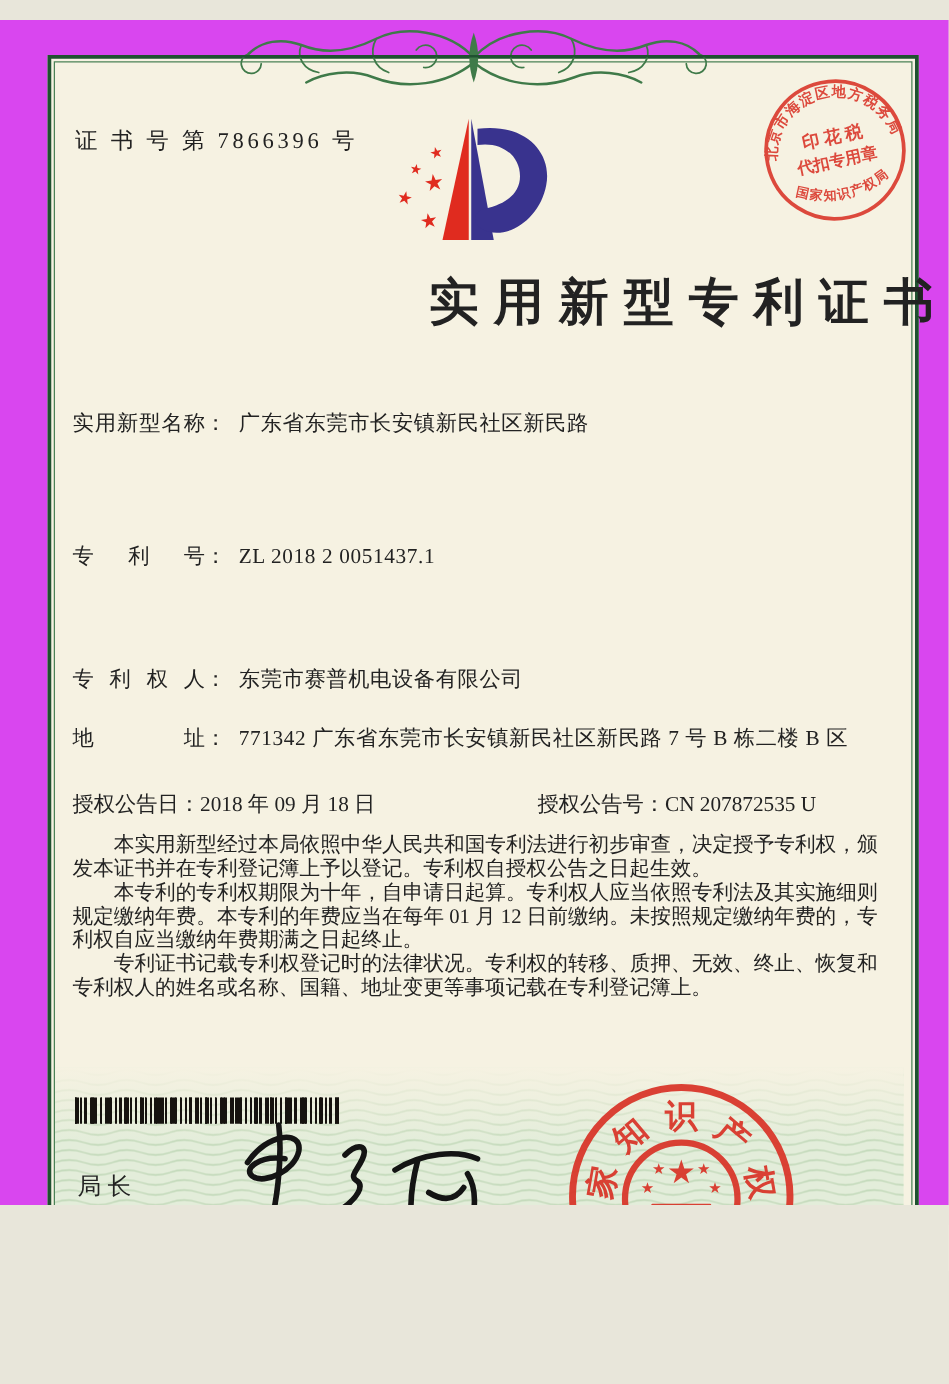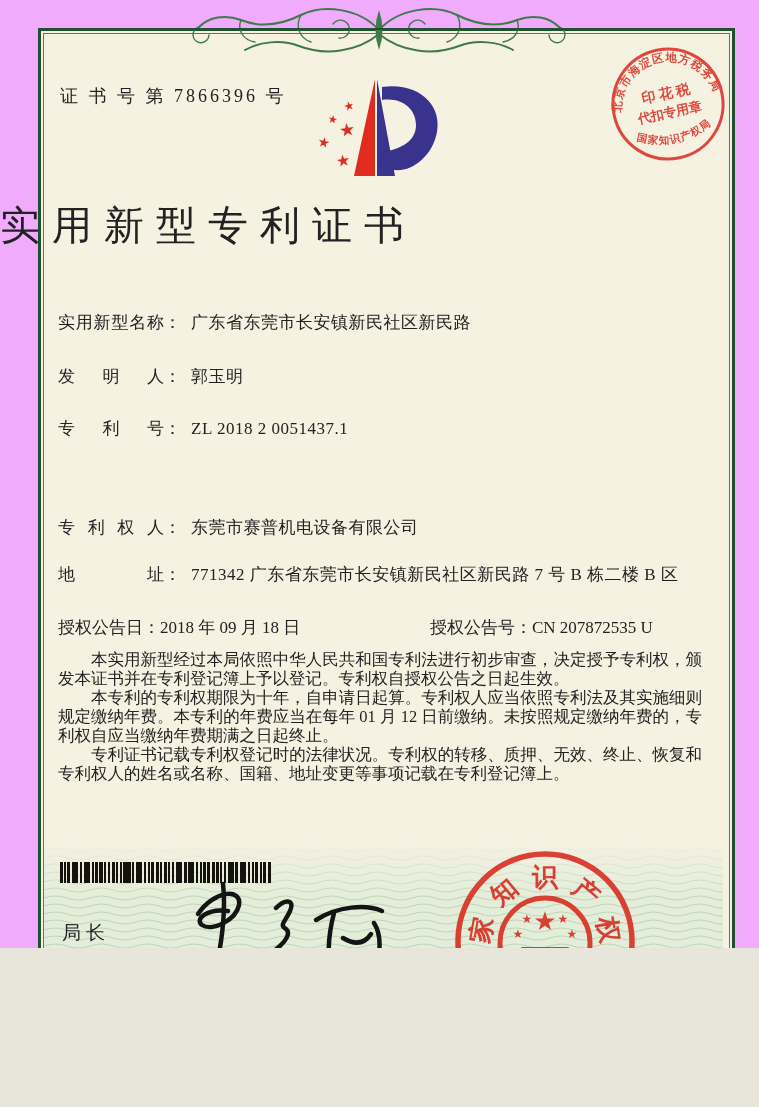--- a/index.html
+++ b/index.html
@@ -1,37 +1,37 @@
 <!DOCTYPE html>
 <html><head>
 <meta charset="utf-8">
 <style>
   html,body { margin:0; padding:0; background:#e8e6da; }
   .page {
-    position:relative; width:759px; height:948px; margin:0 auto;
-    background:#f0abfc; overflow:hidden;
+    position:relative; width:759px; height:948px; margin:16px auto;
+    background:#d946ef; overflow:hidden;
     font-family:"Liberation Serif","DejaVu Serif",serif; color:#222;
   }
   
   .frame-outer {
     position:absolute; left:38px; top:28px; width:691px; height:1047px;
     border:3px solid #1f5130; background:#f6f2e2;
   }
   .frame-inner { position:absolute; inset:2px; border:1px solid #4b8257; }
   
   .green-zone { position:absolute; left:44px; top:838px; width:679px; height:239px; }
   .green-zone svg { display:block; }
   .green-fade { position:absolute; left:0; top:0; width:100%; height:60px;
     background:linear-gradient(to bottom,#f6f2e2 0%,rgba(246,242,226,0) 100%); }
   
   .cert-no { position:absolute; left:60px; top:84px; font-size:18px; letter-spacing:3px; }
   .logo { position:absolute; left:298px; top:54px; }
   .tax-seal { position:absolute; left:588px; top:24px; opacity:.88; }
-  .doc-title { position:absolute; left:0; right:0; top:198px; text-align:left;
-    font-size:40px; font-weight:normal; letter-spacing:12px; white-space:nowrap; }
+  .doc-title { position:absolute; left:0; right:0; top:198px; text-align:right;
+    font-size:40px; font-weight:bold; letter-spacing:12px; white-space:nowrap; }
   
   .field-row { position:absolute; left:58px; font-size:17px; line-height:26px; }
   .flabel { display:inline-block; width:106px; text-align:justify; text-align-last:justify; vertical-align:top; }
   .fcolon { vertical-align:top; }
   .fvalue { display:inline-block; margin-left:10px; width:516px; vertical-align:top; letter-spacing:.5px; }
   .row-1{top:310px}.row-2{top:364px}.row-3{top:416px}.row-4{top:462px}
   .row-5{top:515px}.row-6{top:562px}.row-7{top:615px}
   .grant-no-group { position:absolute; left:372px; top:0; white-space:nowrap;text-align:center; }
   
   .paragraphs { position:absolute; left:58px; top:650px; width:644px;
@@ -158,23 +158,20 @@
       <text x="80" y="74" font-size="14" fill="#d93226" text-anchor="middle">印 花 税</text>
       <text x="80" y="93" font-size="13" fill="#d93226" text-anchor="middle">代扣专用章</text>
     </g>
   </svg>
 
   <div class="doc-title">实用新型专利证书</div>
 
   <div class="field-row row-1">
     <span class="flabel">实用新型名称</span><span class="fcolon">：</span><span class="fvalue">广东省东莞市长安镇新民社区新民路</span>
   </div>
-  <div class="field-row row-2">
-    <span class="flabel">发明人</span><span class="fcolon">：</span><span class="fvalue">郭玉明</span>
-  </div>
   <div class="field-row row-3">
     <span class="flabel">专利号</span><span class="fcolon">：</span><span class="fvalue">ZL 2018 2 0051437.1</span>
   </div>
   <div class="field-row row-5">
     <span class="flabel">专利权人</span><span class="fcolon">：</span><span class="fvalue">东莞市赛普机电设备有限公司</span>
   </div>
   <div class="field-row row-6">
     <span class="flabel">地址</span><span class="fcolon">：</span><span class="fvalue">771342 广东省东莞市长安镇新民社区新民路 7 号 B 栋二楼 B 区</span>
   </div>
   <div class="field-row row-7" style="right:58px;">

